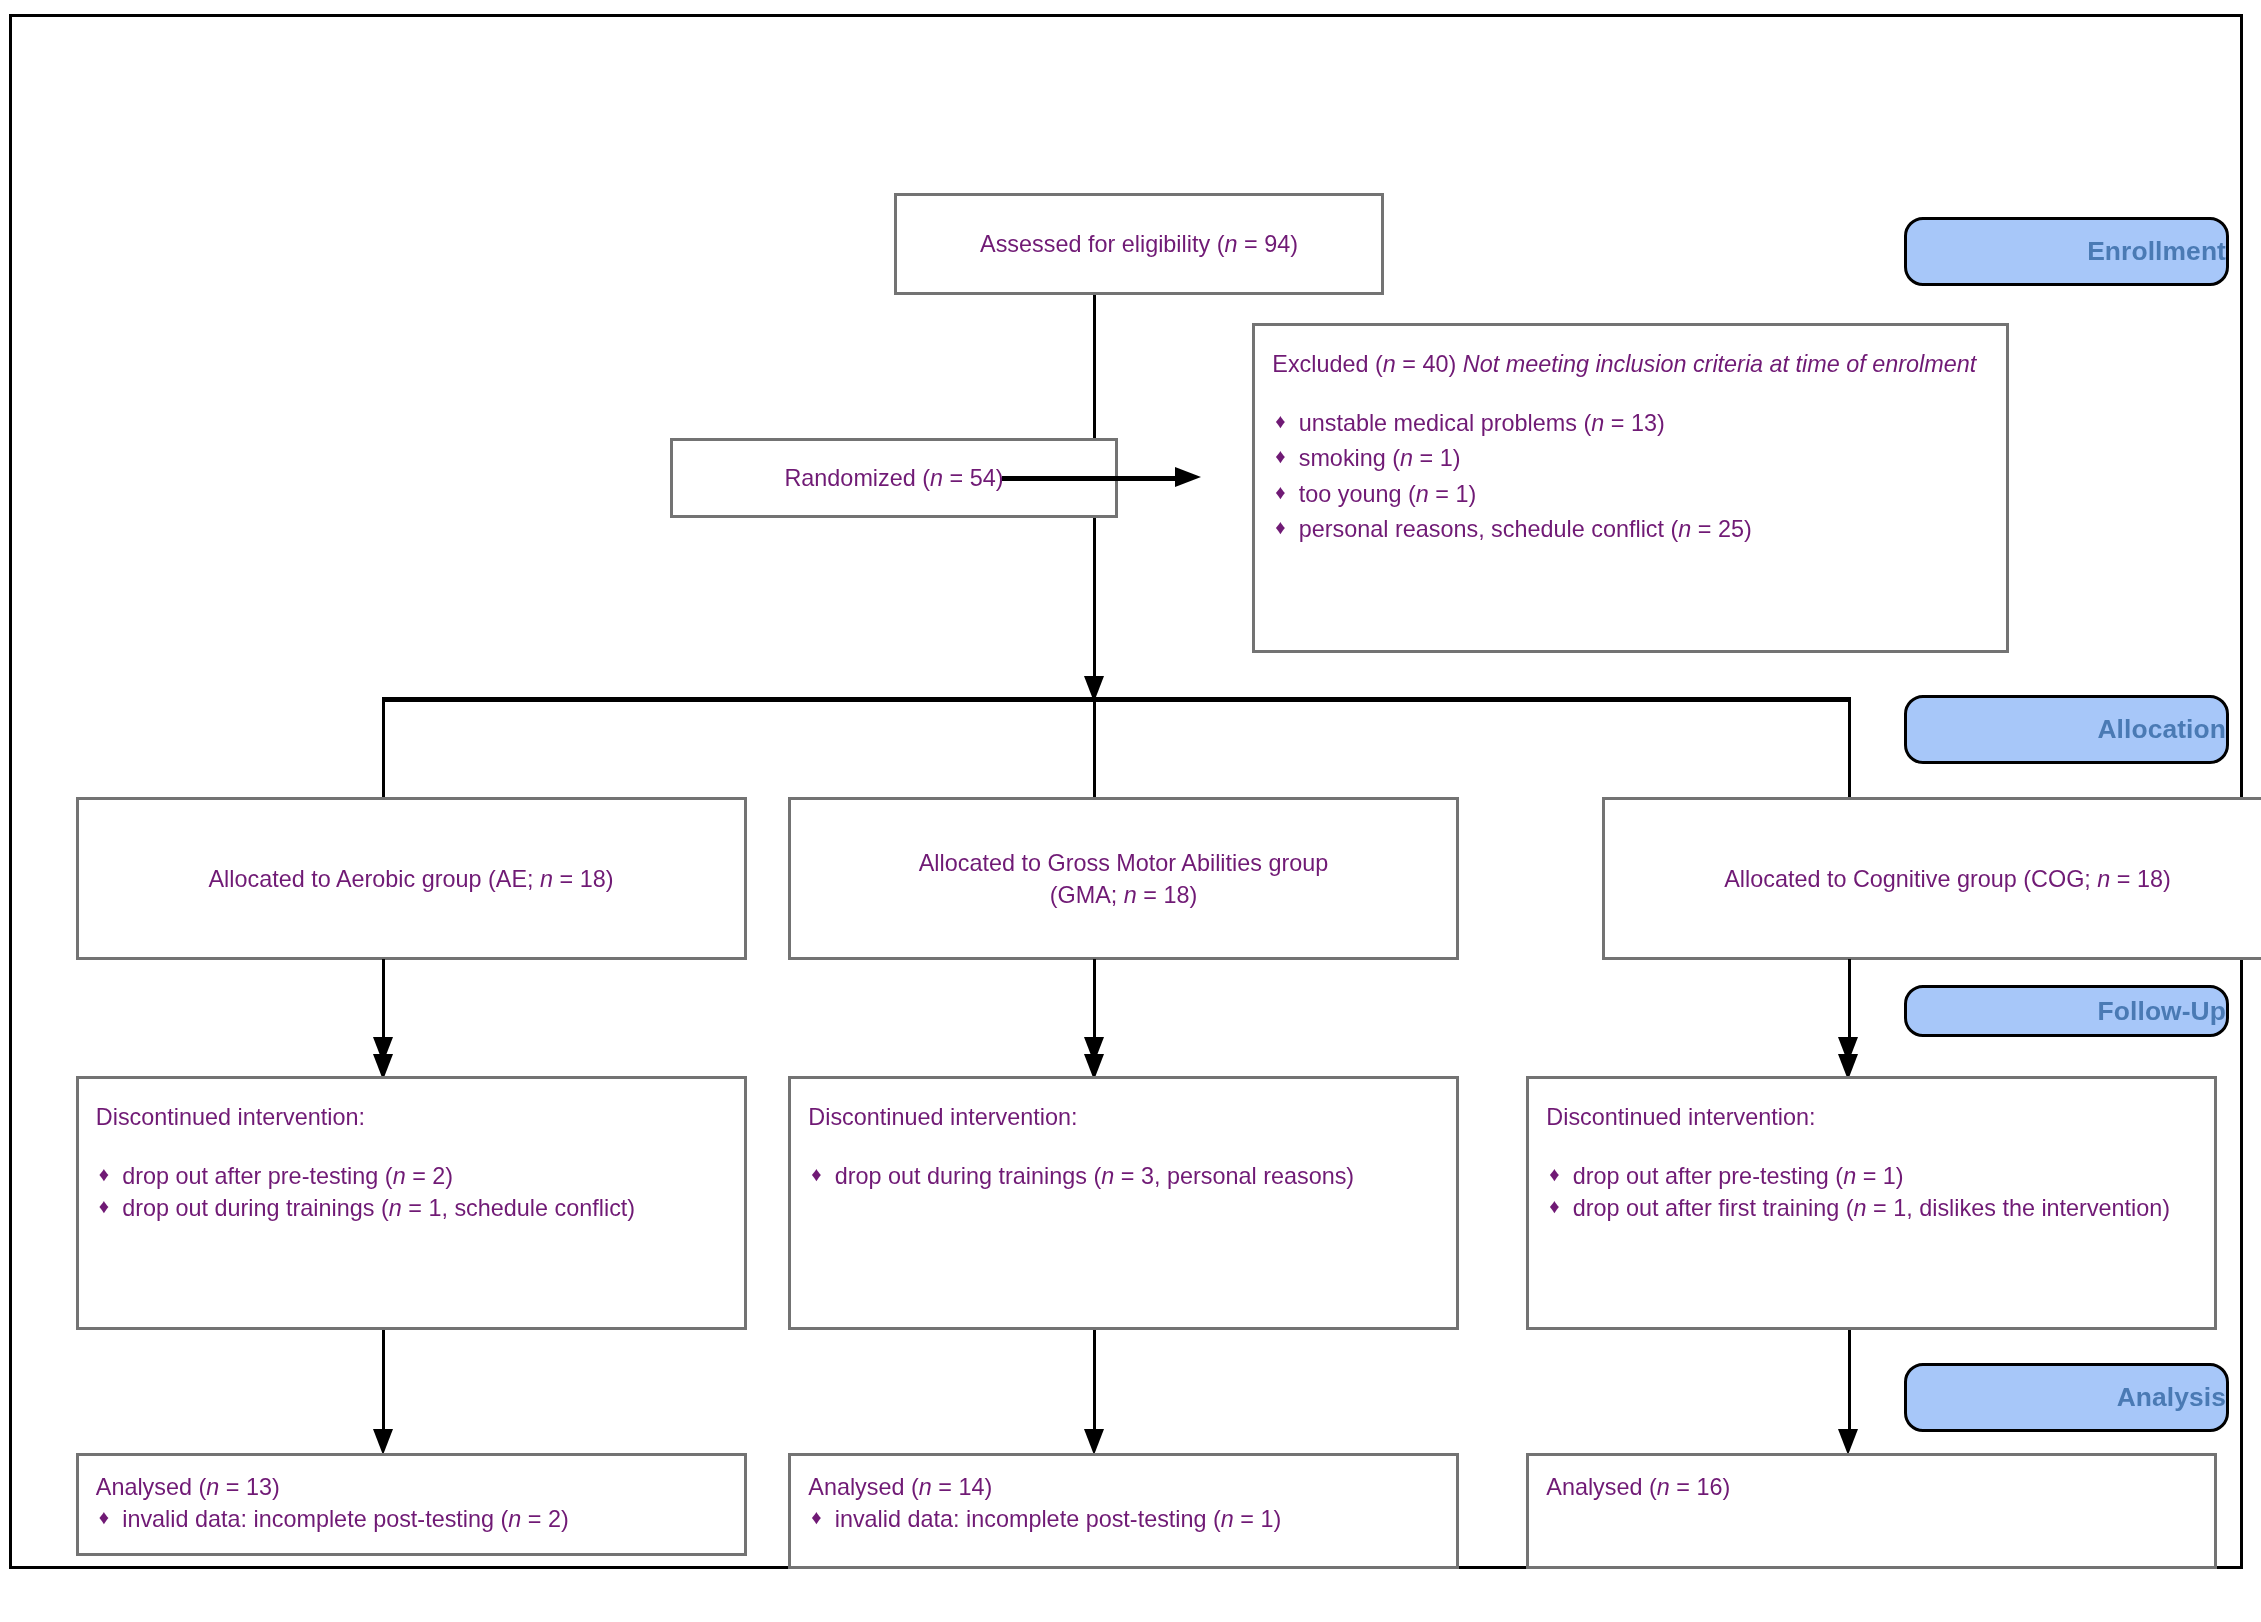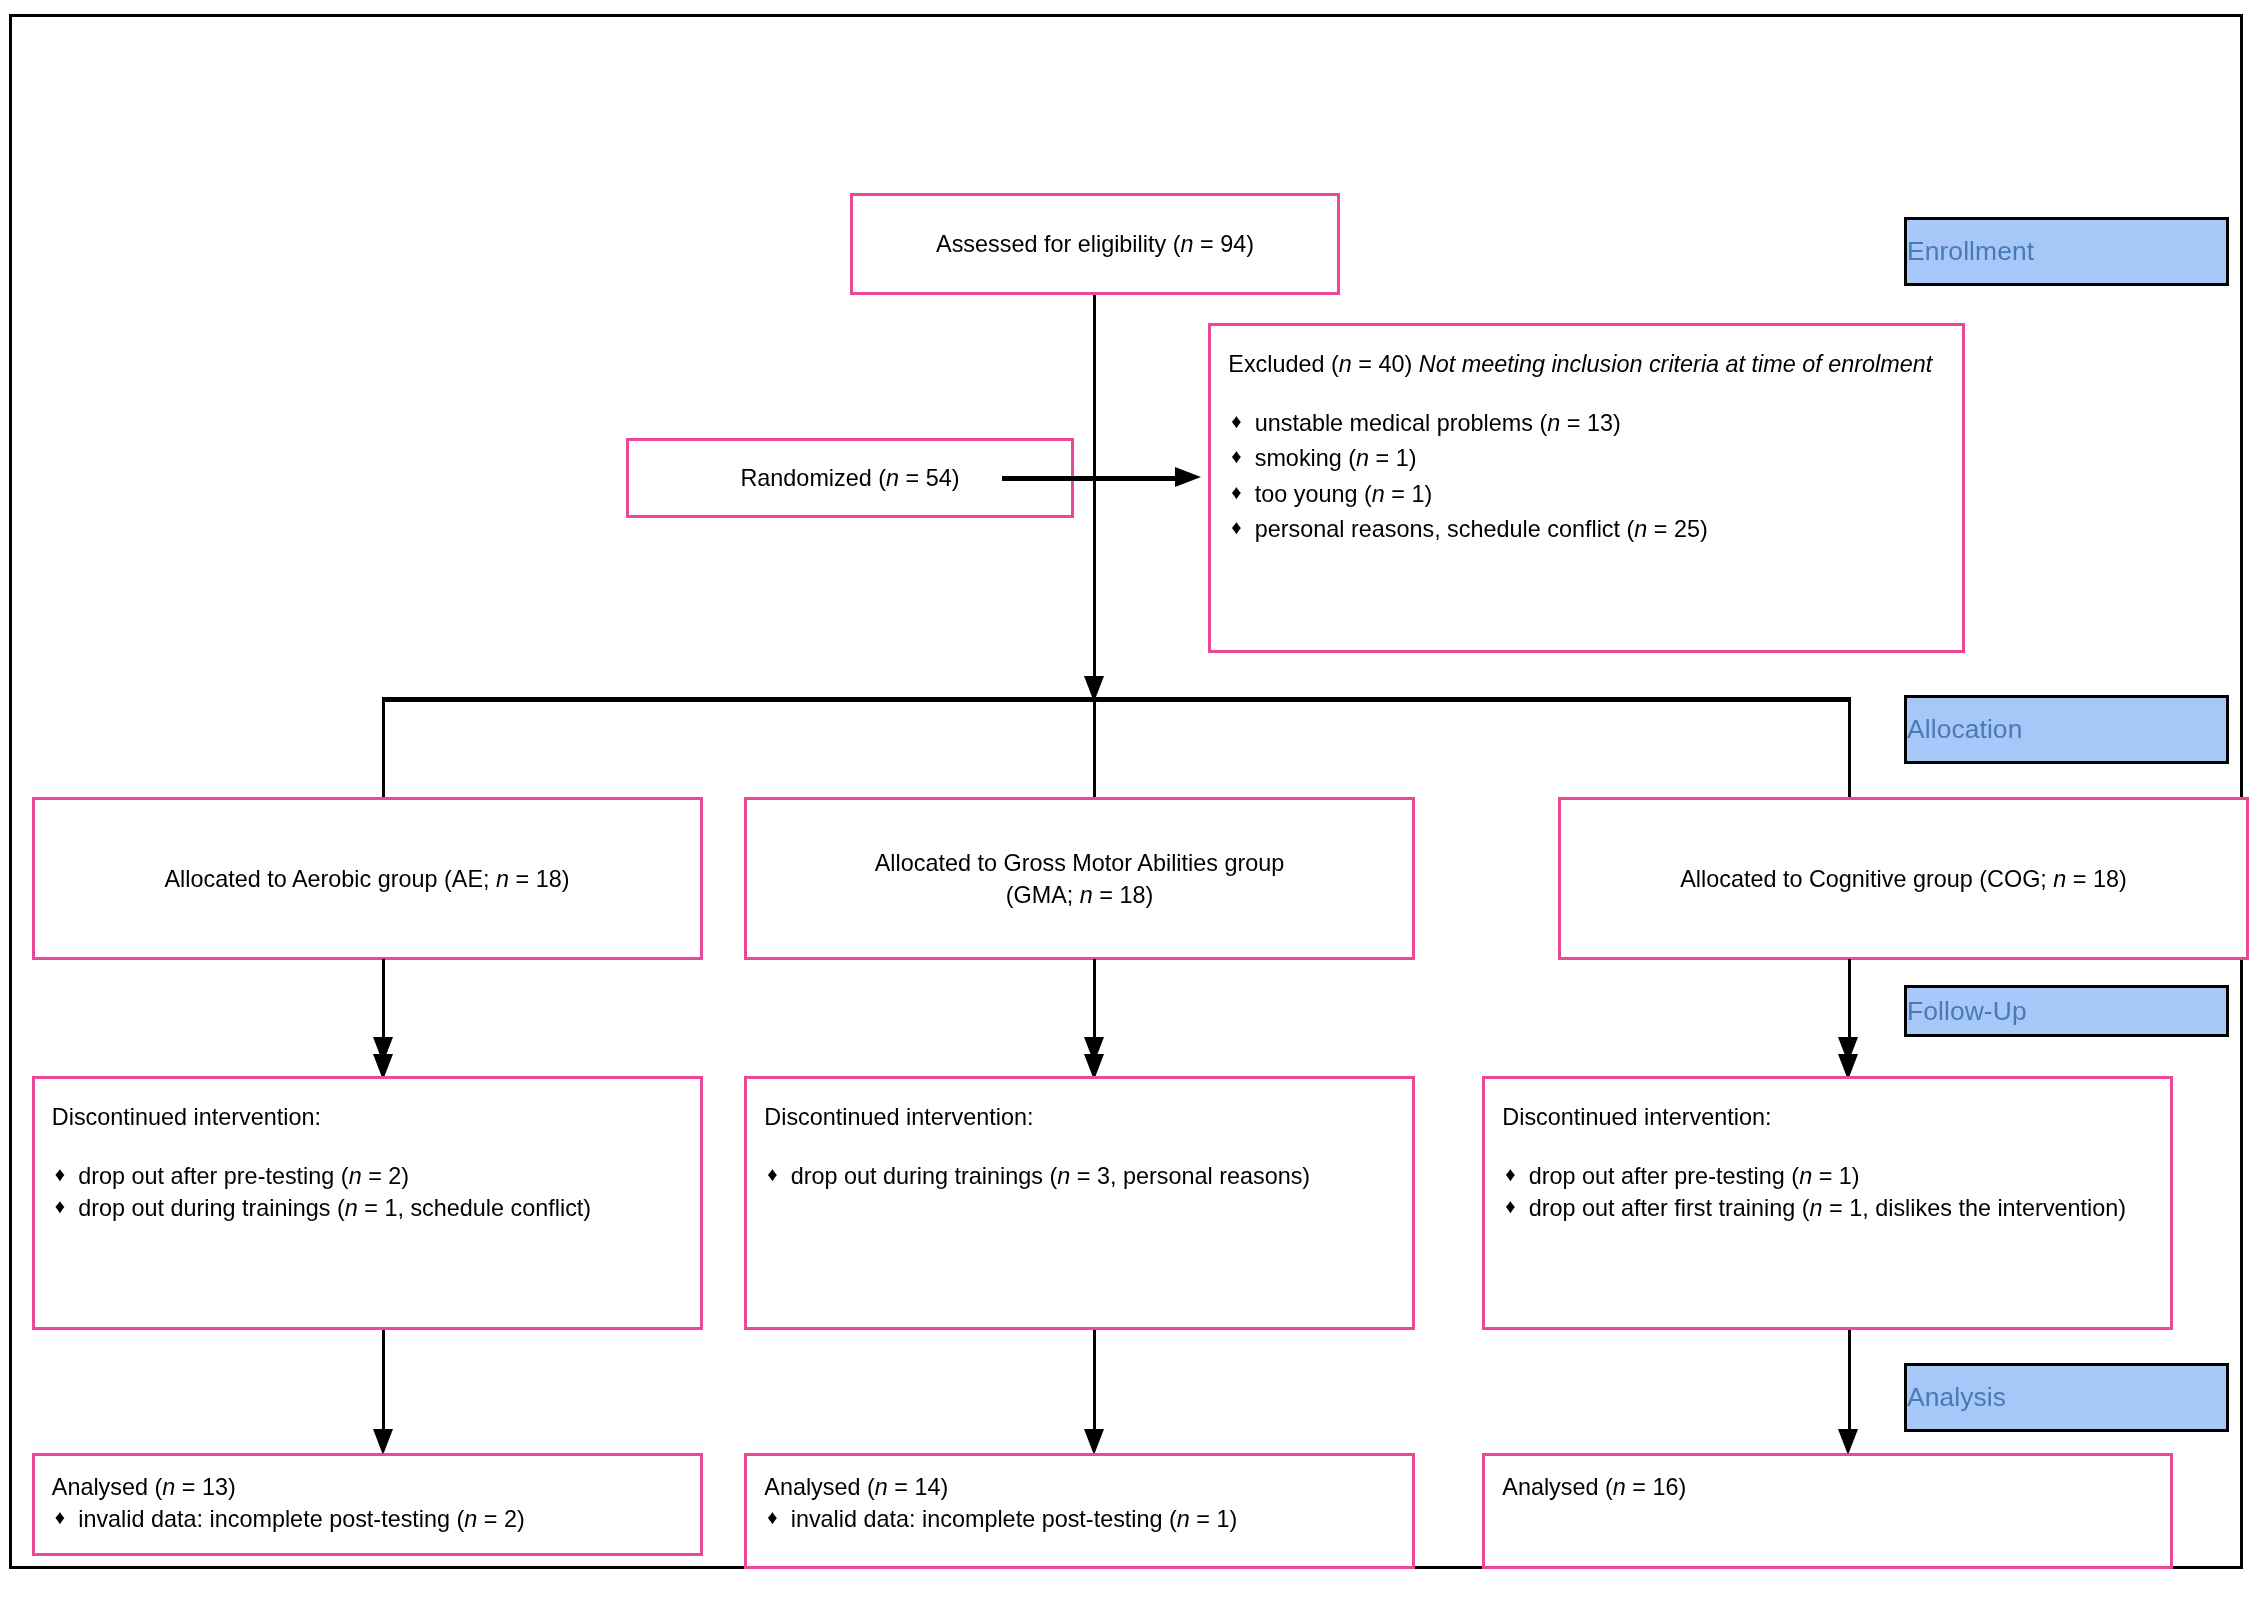--- a/index.html
+++ b/index.html
@@ -24,25 +24,26 @@
     top: 14.2px;
     width: 2234px;
     height: 1555px;
     border: 3.6px solid #000000;
     box-sizing: border-box;
   }
   
   .fbox {
     position: absolute;
     box-sizing: border-box;
-    border: 3px solid #ec4899;
+    border: 3px solid #737373;
     background: #ffffff;
-    color: #000000;
+    color: #701a75;
     font-size: 23.4px;
     line-height: 1.38;
+    margin-left: 44px;
   }
   .fbox .inner {
     position: absolute;
     left: 0; right: 0;
     padding: 0 17.3px;
   }
   .fbox.center .inner {
     text-align: center;
   }
   .fbox.vcenter .inner {
@@ -85,28 +86,28 @@
     font-style: italic;
   }
   em.ital {
     font-style: italic;
   }
   
   .stage {
     position: absolute;
     box-sizing: border-box;
     border: 3.6px solid #000000;
-    border-radius: 0;
+    border-radius: 19px;
     background: #a7c7f9;
     color: #4a7ab4;
-    font-weight: normal;
+    font-weight: bold;
     font-size: 26.4px;
     display: flex;
     align-items: center;
-    justify-content: flex-start;
+    justify-content: flex-end;
     letter-spacing: 0.1px;
   }
   
   .vline {
     position: absolute;
     width: 3px;
     background: #000000;
   }
   .hline {
     position: absolute;

